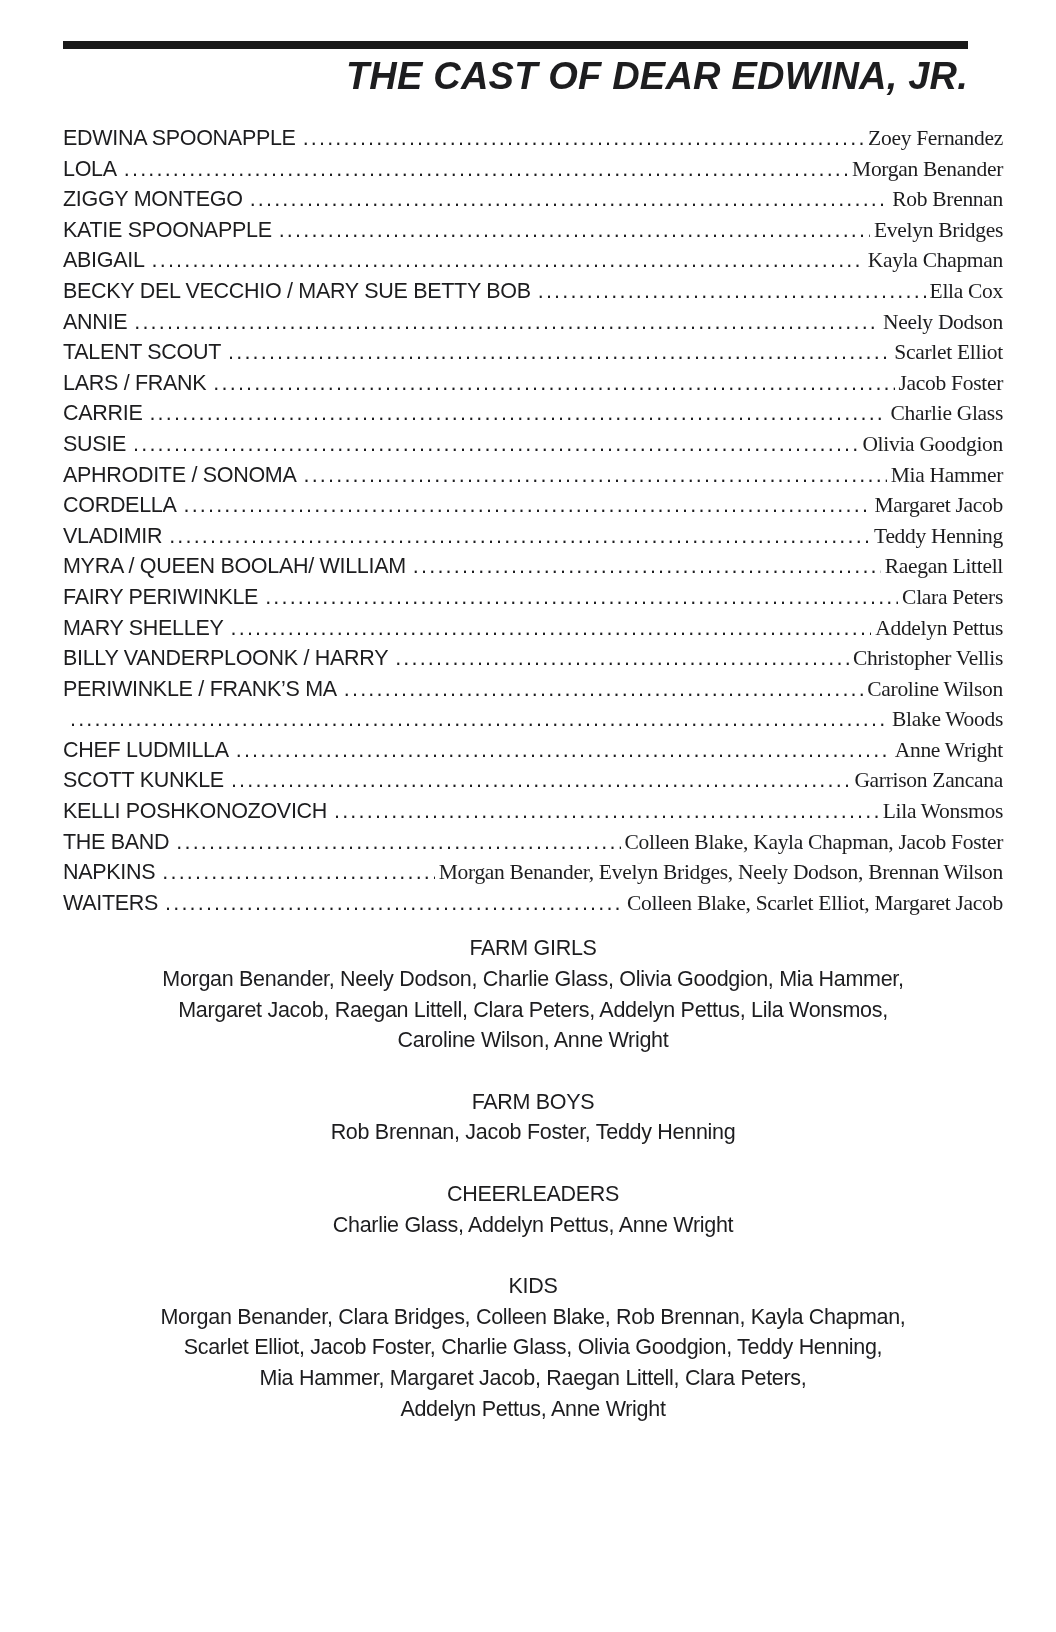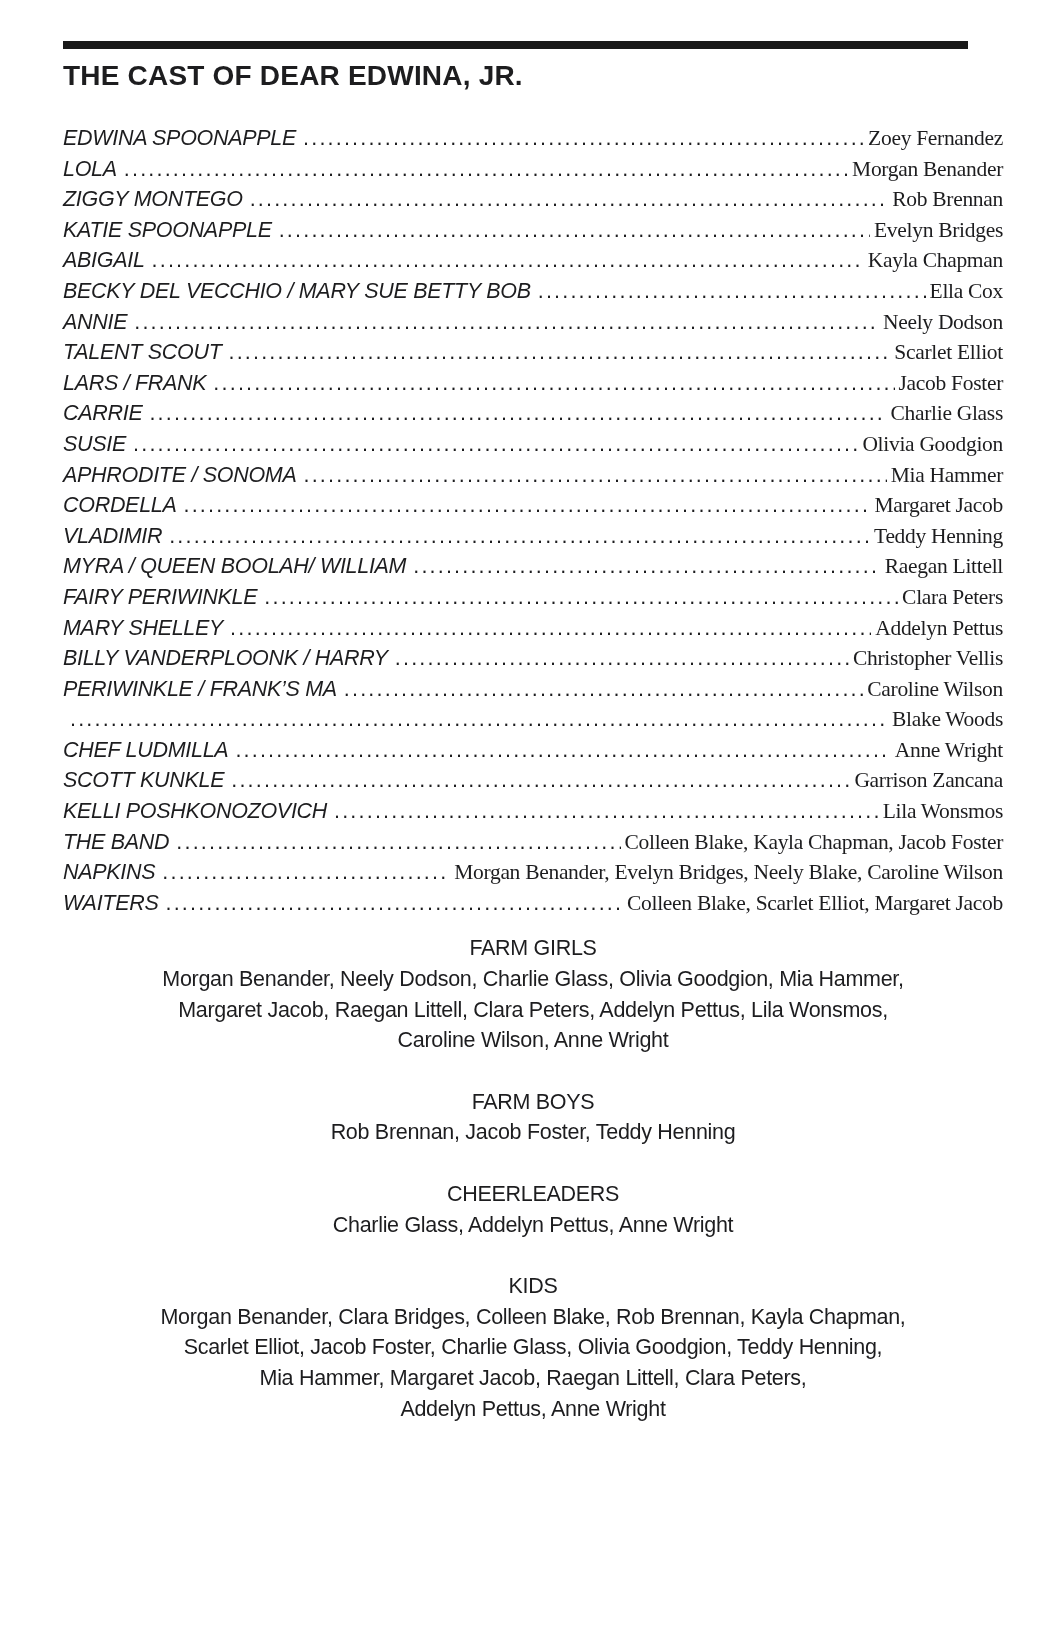--- a/index.html
+++ b/index.html
@@ -8,35 +8,36 @@
     background:#ffffff;
     color:#1d1d1f;
     font-family:"Liberation Sans","DejaVu Sans",sans-serif;
     overflow:hidden;
   }
   .page { position:relative; width:1056px; height:1632px; padding:41px 0 0 63px; }
   .top-rule { width:905px; height:8px; background:#191919; }
   .page-title {
     width:905px;
     margin-top:7px;
-    text-align:left;
-    font-size:28px;
+    text-align:right;
+    font-size:38px;
     font-weight:700;
     letter-spacing:0.2px;
     line-height:40px;
+    font-style:italic;
   }
   .cast-list { width:940px; margin-top:27px; }
   .cast-row {
     display:flex;
     align-items:baseline;
     font-size:21.5px;
     line-height:30.6px;
     letter-spacing:-0.3px;
   }
-  .role { white-space:nowrap;font-style:italic; }
+  .role { white-space:nowrap; }
   .leader {
     flex:1 1 auto;
     min-width:0;
     overflow:hidden;
     white-space:nowrap;
     margin:0 4px 0 7px;
   }
   .leader::after {
     content:"..........................................................................................................................................................";
     letter-spacing:2.2px;
@@ -176,21 +177,21 @@
         <span class="actor">Lila Wonsmos</span>
       </div>
       <div class="cast-row">
         <span class="role">THE BAND</span>
         <span class="leader"></span>
         <span class="actor">Colleen Blake, Kayla Chapman, Jacob Foster</span>
       </div>
       <div class="cast-row">
         <span class="role">NAPKINS</span>
         <span class="leader"></span>
-        <span class="actor">Morgan Benander, Evelyn Bridges, Neely Blake, Caroline Wilson</span>
+        <span class="actor">Morgan Benander, Evelyn Bridges, Neely Dodson, Brennan Wilson</span>
       </div>
       <div class="cast-row">
         <span class="role">WAITERS</span>
         <span class="leader"></span>
         <span class="actor">Colleen Blake, Scarlet Elliot, Margaret Jacob</span>
       </div>
     </div>
   <div class="groups" id="groups">
       <div class="group">
         <div class="group-title">FARM GIRLS</div>

